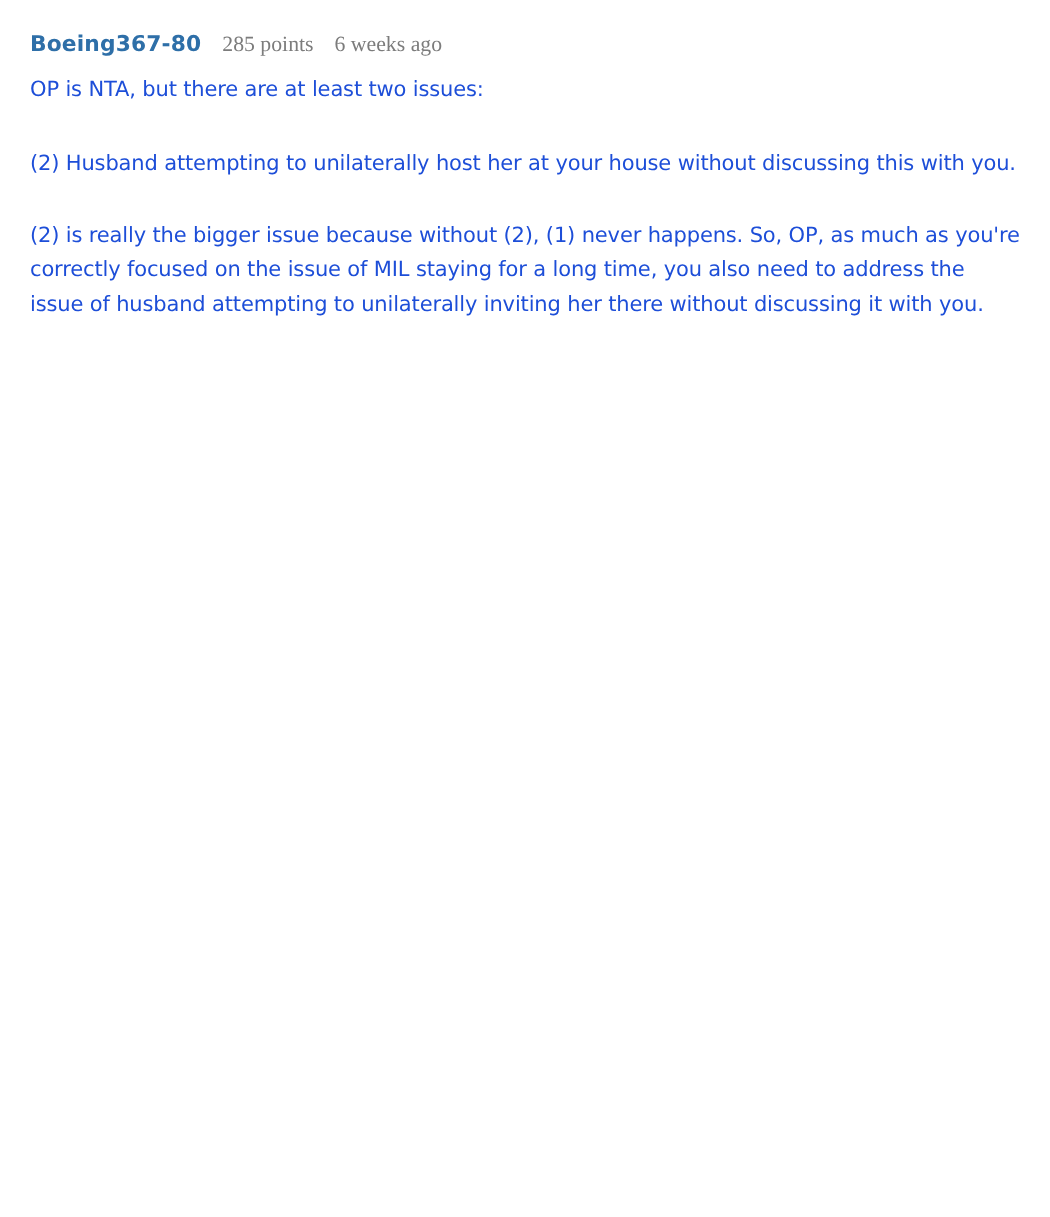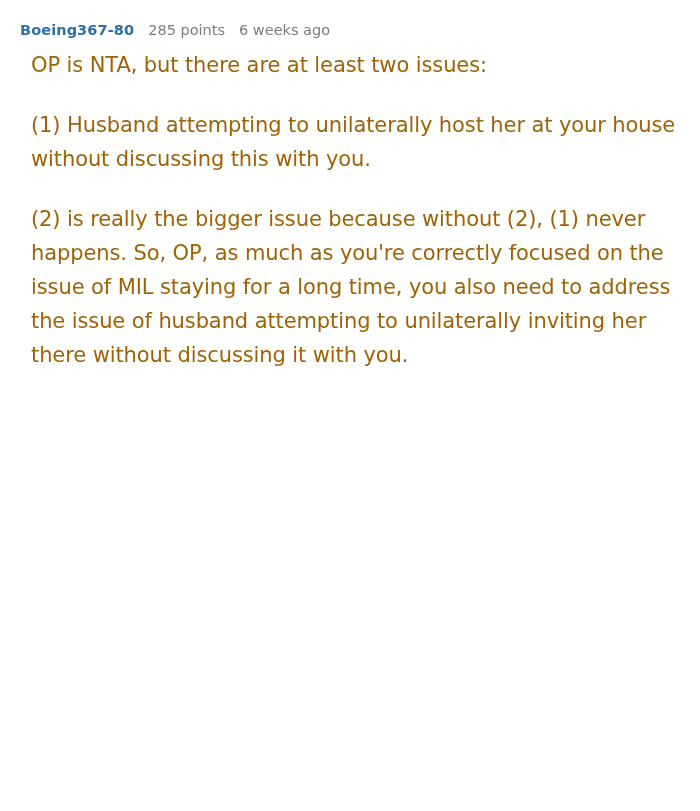--- a/index.html
+++ b/index.html
@@ -28,27 +28,27 @@
   }
   .author {
     font-size: 14.5px;
     font-weight: bold;
     color: #2e6fa8;
     letter-spacing: 0.1px;
   }
   .meta {
     font-size: 14.5px;
     color: #7c7c7c;
+    font-family: Liberation Serif, serif;
   }
   .comment-body {
-    font-size: 21px;
+    font-size: 14px;
     line-height: 1.62;
-    color: #a16207;
+    color: #1d4ed8;
     letter-spacing: -0.1px;
-    margin-left: 11px;
   }
   .comment-body p {
     margin: 0 0 26px 0;
   }
   .comment-body p:last-child {
     margin-bottom: 0;
   }
 </style>
 </head>
 <body>
@@ -56,17 +56,17 @@
 <div class="comment">
 
   <div class="comment-header">
     <span class="author">Boeing367-80</span>
     <span class="meta">285 points</span>
     <span class="meta">6 weeks ago</span>
   </div>
 
   <div class="comment-body">
     <p>OP is NTA, but there are at least two issues:</p>
-    <p>(1) Husband attempting to unilaterally host her at your house without discussing this with you.</p>
+    <p>(2) Husband attempting to unilaterally host her at your house without discussing this with you.</p>
     <p>(2) is really the bigger issue because without (2), (1) never happens. So, OP, as much as you're correctly focused on the issue of MIL staying for a long time, you also need to address the issue of husband attempting to unilaterally inviting her there without discussing it with you.</p>
   </div>
 
 </div>
 
 </body></html>

